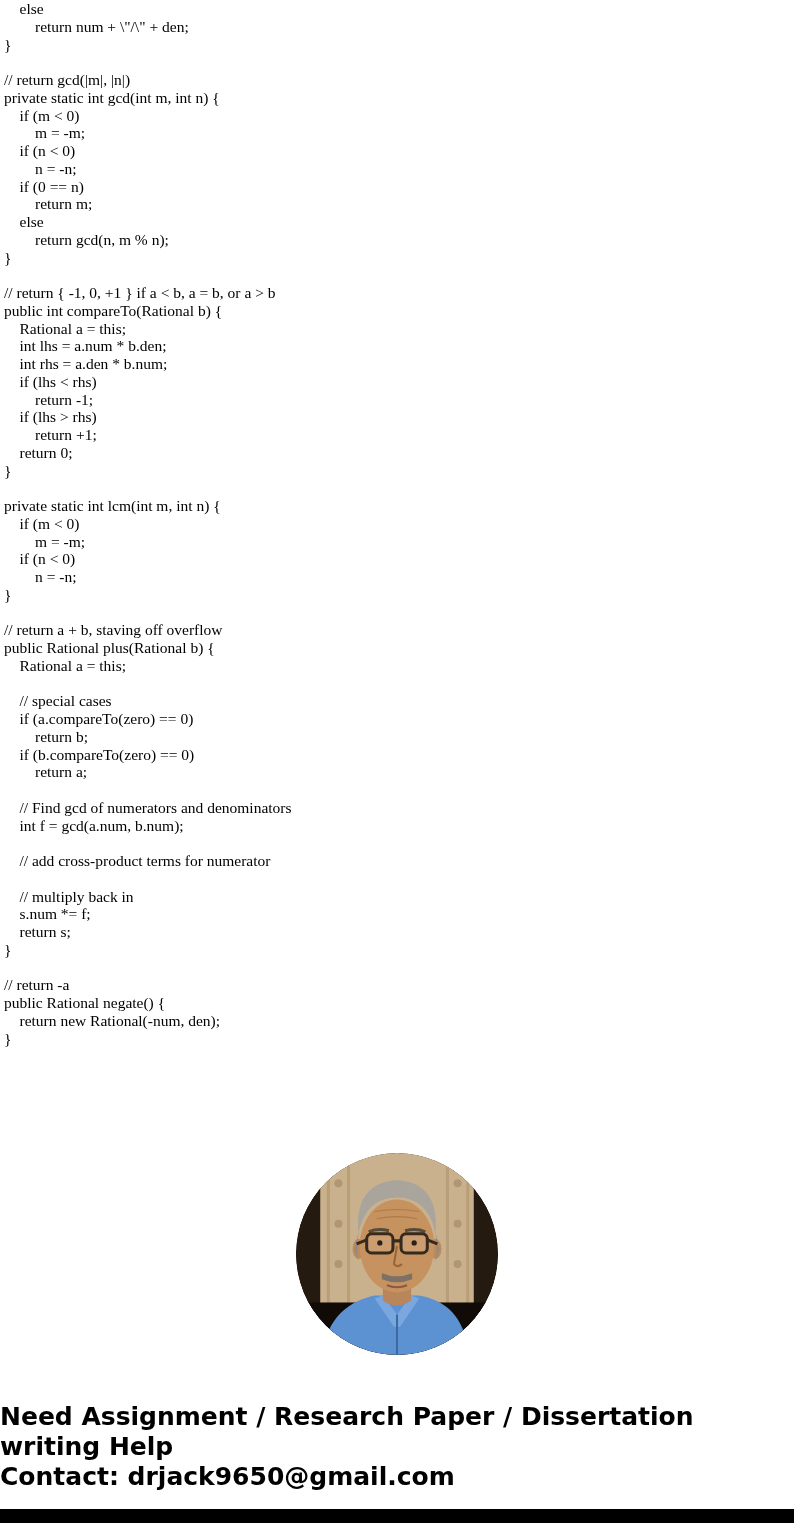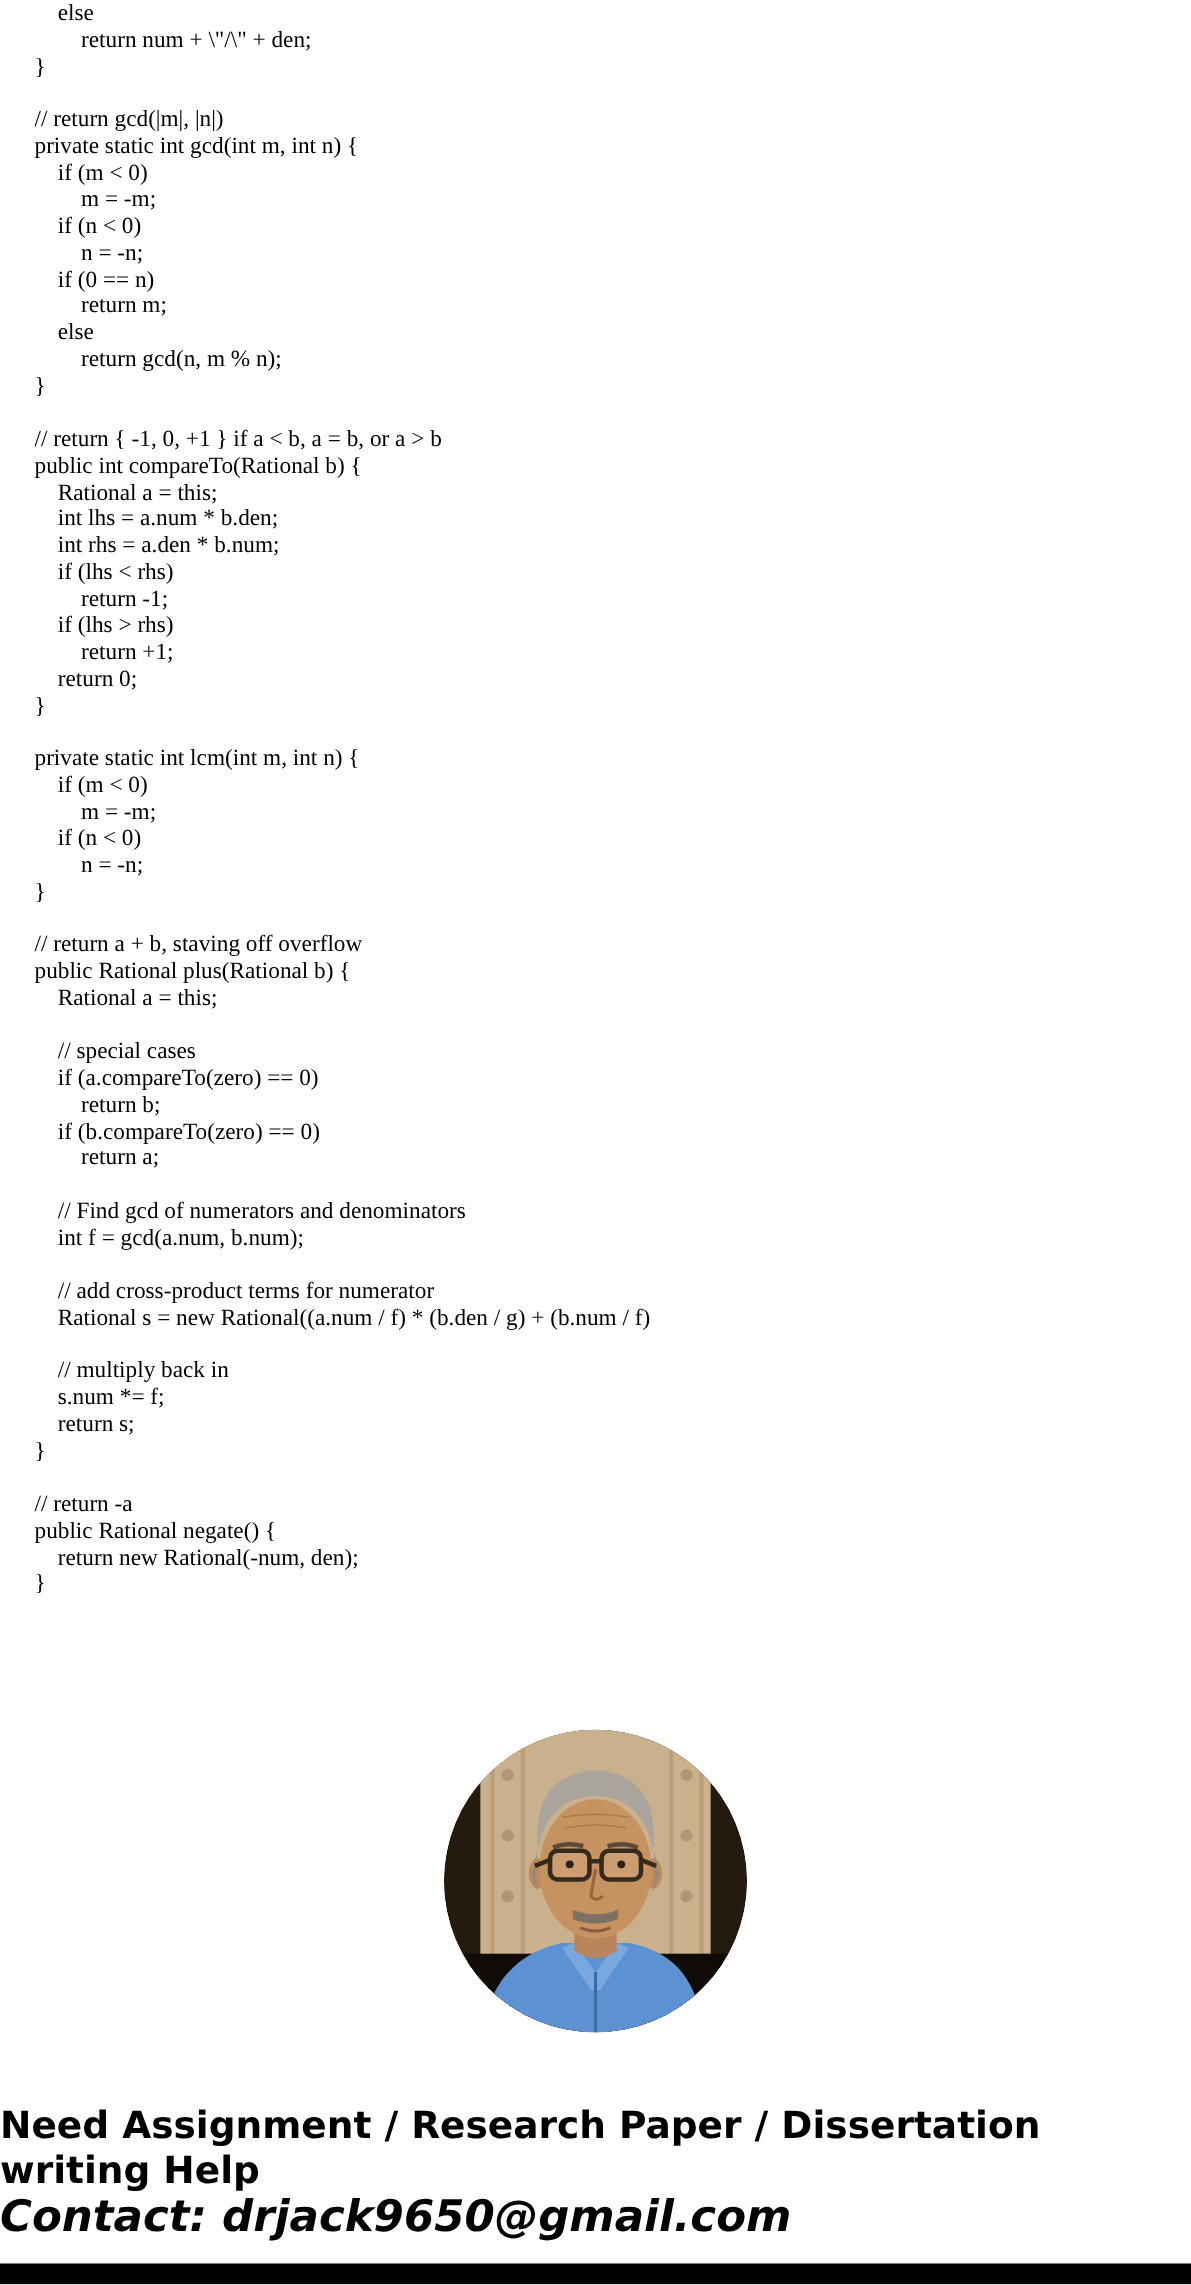--- a/index.html
+++ b/index.html
@@ -15,21 +15,21 @@
     overflow: hidden;
     font-family: "Liberation Serif", serif;
     color: #000000;
   }
   .code-block {
     position: absolute;
     top: 0;
     left: 0;
     width: 794px;
     height: 1125px;
-    padding-left: 23px;
+    padding-left: 4px;
     box-sizing: border-box;
     overflow: hidden;
   }
   .code-line {
     white-space: pre;
     font-family: "Liberation Serif", serif;
     font-size: 15.5px;
     line-height: 17.75px;
     height: 17.75px;
     color: #000000;
@@ -53,23 +53,22 @@
     text-align: left;
     font-family: "DejaVu Sans", sans-serif;
     font-weight: bold;
     color: #000000;
   }
   .footer-heading {
     font-size: 25px;
     line-height: 30px;
   }
   .footer-contact {
-    font-size: 29px;
+    font-size: 25px;
     line-height: 30px;
-    font-style: italic;
   }
   .bottom-bar {
     position: absolute;
     bottom: 0;
     left: 0;
     width: 794px;
     height: 14px;
     background: #000000;
   }
 </style>
@@ -121,21 +120,20 @@
       <div class="code-line">    // special cases</div>
       <div class="code-line">    if (a.compareTo(zero) == 0)</div>
       <div class="code-line">        return b;</div>
       <div class="code-line">    if (b.compareTo(zero) == 0)</div>
       <div class="code-line">        return a;</div>
       <div class="code-line">&nbsp;</div>
       <div class="code-line">    // Find gcd of numerators and denominators</div>
       <div class="code-line">    int f = gcd(a.num, b.num);</div>
       <div class="code-line">&nbsp;</div>
       <div class="code-line">    // add cross-product terms for numerator</div>
-      <div class="code-line">    Rational s = new Rational((a.num / f) * (b.den / g) + (b.num / f)</div>
       <div class="code-line">&nbsp;</div>
       <div class="code-line">    // multiply back in</div>
       <div class="code-line">    s.num *= f;</div>
       <div class="code-line">    return s;</div>
       <div class="code-line">}</div>
       <div class="code-line">&nbsp;</div>
       <div class="code-line">// return -a</div>
       <div class="code-line">public Rational negate() {</div>
       <div class="code-line">    return new Rational(-num, den);</div>
       <div class="code-line">}</div>

